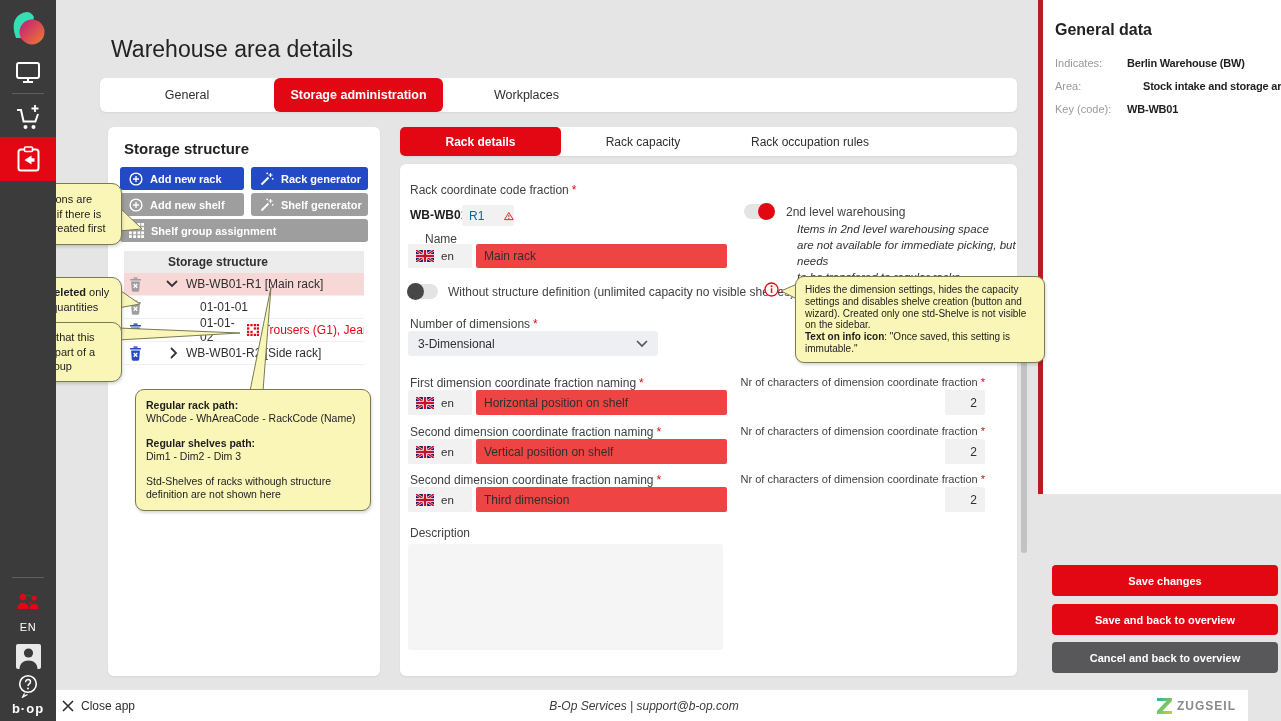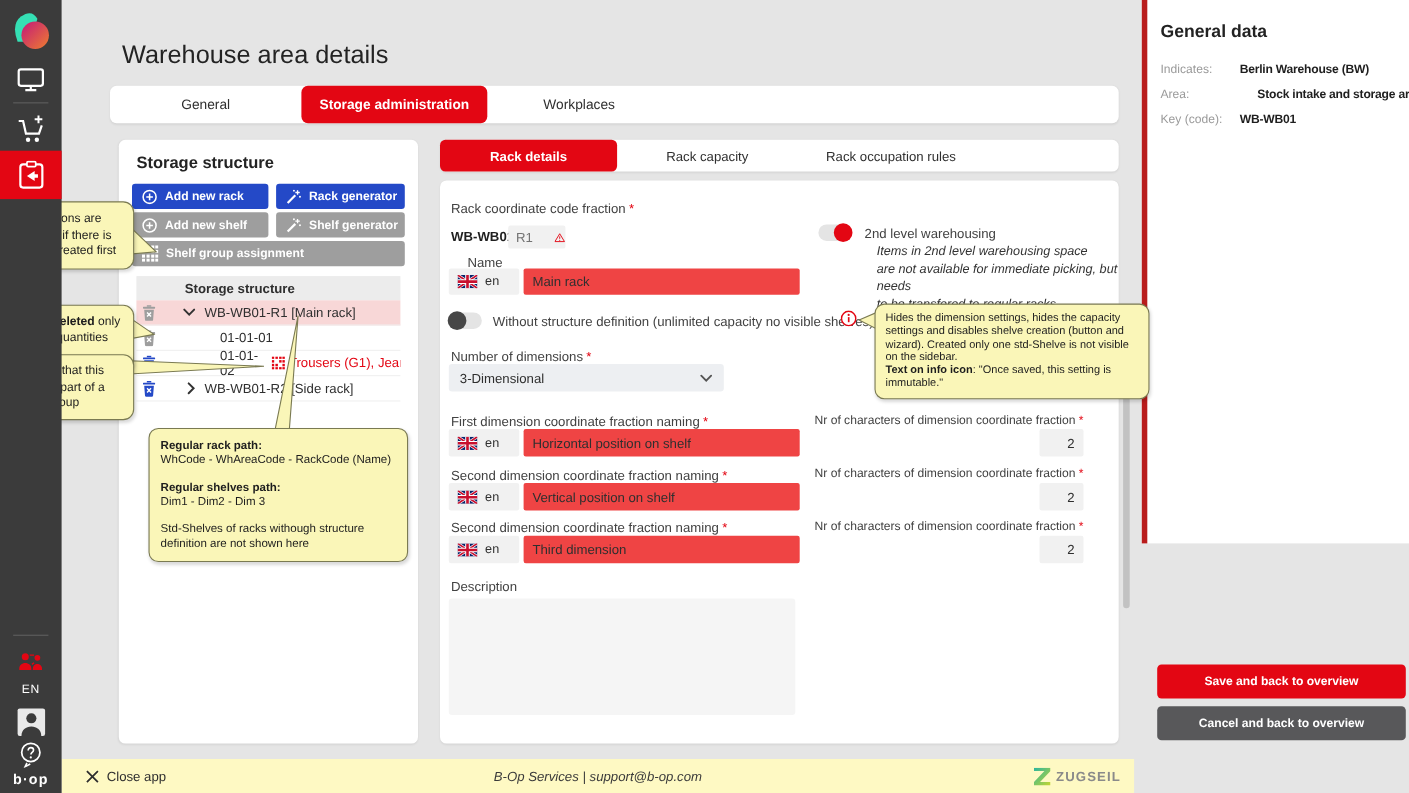--- a/index.html
+++ b/index.html
@@ -10,21 +10,21 @@
 
   
   #sidebar { position:absolute; left:0; top:0; width:56px; height:721px; background:#3b3b3b; z-index:50; }
   .sb-item { position:absolute; left:0; width:56px; display:flex; align-items:center; justify-content:center; }
   .sb-divider { position:absolute; left:12px; width:32px; height:1px; background:#5f5f5f; }
   .sb-active { background:#e30613; }
   .sb-lang { color:#fff; font-size:11px; letter-spacing:.5px; }
   .bop-logo { color:#fff; font-weight:bold; font-size:13px; letter-spacing:1px; }
 
   
-  #footer { position:absolute; left:56px; top:690px; width:975px; height:31px; background:#fef9c3; z-index:45; }
+  #footer { position:absolute; left:40px; top:690px; width:1208px; height:31px; background:#ffffff; z-index:45; }
   #close-app { position:absolute; left:22px; top:0; height:31px; display:flex; align-items:center; gap:7px; font-size:12px; color:#2e2e2e; cursor:pointer; }
   #footer-center { position:absolute; left:0; right:0; top:0; height:31px; display:flex; align-items:center; justify-content:center; font-size:12px; color:#3a3a3a;font-style:italic; }
   #footer-brand { position:absolute; right:12px; top:0; height:31px; display:flex; align-items:center; gap:5px; }
   #footer-brand .brand-text { font-size:12px; font-weight:bold; color:#8a8a8a; letter-spacing:1px; }
 
   
   #right-panel { position:absolute; left:1038px; top:0; width:243px; height:494px; background:#fff; border-left:5px solid #b91c1c; z-index:30; }
   #gd-title { position:absolute; left:12px; top:21px; font-size:16px; font-weight:bold; color:#222; }
   .gd-row { position:absolute; left:12px; width:222px; display:flex; }
   .gd-label { width:72px; font-size:11px; color:#9a9a9a; flex:none; }
@@ -69,21 +69,21 @@
   .req { color:#e30613; margin-left:3px; }
   .f-input { position:absolute; background:#ef4444; border-radius:2px; font-size:12px; color:#2f2f2f;
     display:flex; align-items:center; padding-left:8px; }
   .flag-box { position:absolute; width:64px; height:24px; background:#f1f1f1; border-radius:2px;
     display:flex; align-items:center; gap:7px; padding-left:8px; font-size:11.5px; color:#2f2f2f; }
   .toggle { position:absolute; width:30px; height:15px; border-radius:8px; background:#e4e4e4; cursor:pointer; }
   .toggle .knob { position:absolute; top:-1px; width:17px; height:17px; border-radius:50%; }
   .toggle.on .knob { right:-1px; background:#e30613; }
   .toggle.off .knob { left:-1px; background:#474747; }
   #code-box { position:absolute; left:62px; top:41px; width:52px; height:21px; background:#f1f1f1; border-radius:2px;
-    display:flex; align-items:center; gap:20px; padding-left:7px; font-size:12px; color:#737373; }
+    display:flex; align-items:center; gap:20px; padding-left:7px; font-size:12px; color:#0369a1; }
   #rack-prefix { position:absolute; left:10px; top:44px; font-size:12px; font-weight:bold; color:#1f1f1f; }
   #second-desc { position:absolute; left:397px; top:57px; font-size:11.5px; font-style:italic; color:#333;
     line-height:16px; white-space:pre-line; }
   #dims-select { position:absolute; left:8px; top:167px; width:250px; height:25px; background:#edeff2; border-radius:3px;
     display:flex; align-items:center; font-size:12px; color:#2f2f2f; padding:0 10px; cursor:pointer; }
   #dims-select .sel-chev { margin-left:auto; display:flex; }
   .nr-label { position:absolute; left:300px; width:285px; text-align:right; font-size:11px; color:#424242; white-space:nowrap; }
   .nr-box { position:absolute; left:545px; width:40px; height:25px; background:#f1f1f1; border-radius:2px;
     display:flex; align-items:center; justify-content:flex-end; padding-right:8px; font-size:12px; color:#2f2f2f; }
   #desc-area { position:absolute; left:8px; top:380px; width:315px; height:106px; background:#f5f5f5; border-radius:3px; }
@@ -436,20 +436,21 @@
       <span class="gd-value">Berlin Warehouse (BW)</span>
     </div>
     <div class="gd-row" style="top:80px;gap:16px;">
       <span class="gd-label">Area:</span>
       <span class="gd-value">Stock intake and storage area</span>
     </div>
     <div class="gd-row" style="top:103px;">
       <span class="gd-label">Key (code):</span>
       <span class="gd-value">WB-WB01</span>
     </div>
+    <div class="panel-btn btn-red" style="top:565px;">Save changes</div>
     <div class="panel-btn btn-red" style="top:604px;">Save and back to overview</div>
     <div class="panel-btn btn-dark" style="top:642px;">Cancel and back to overview</div>
   </aside>
 
   <footer id="footer">
     <div id="close-app">
       <svg width="12" height="12" viewBox="0 0 12 12">
         <path d="M1 1 L11 11 M11 1 L1 11" stroke="#2e2e2e" stroke-width="1.6"></path>
         </svg>
       <span>Close app</span>

